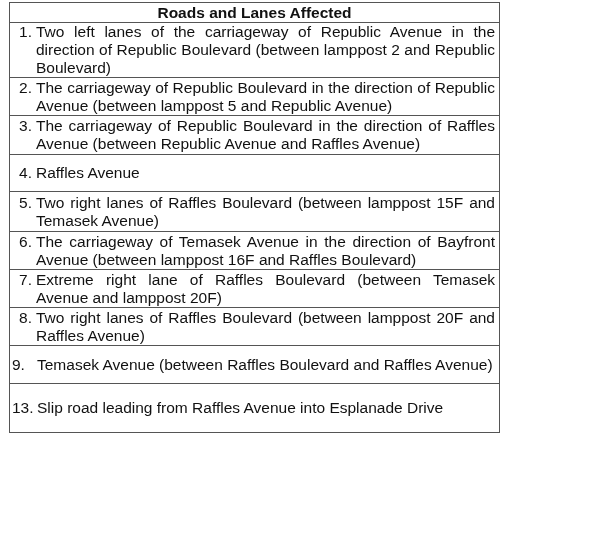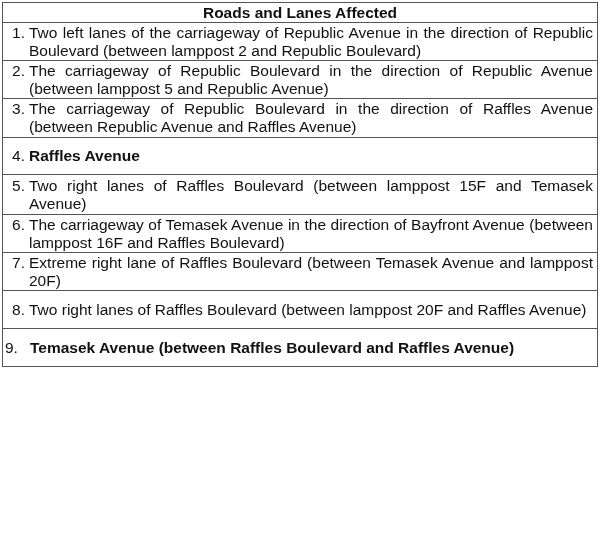--- a/index.html
+++ b/index.html
@@ -10,23 +10,23 @@
     body {
       width: 600px;
       height: 553px;
       position: relative;
       overflow: hidden;
       font-family: "Liberation Sans", sans-serif;
       color: #111111;
     }
     .tbl {
       position: absolute;
-      left: 2px;
+      left: 9px;
       top: 2px;
-      width: 596px;
+      width: 491px;
       border-collapse: collapse;
       table-layout: fixed;
     }
     .tbl td, .tbl th {
       border: 1px solid #555555;
       padding: 0;
       vertical-align: middle;
     }
     .tbl th {
       height: 19px;
@@ -52,21 +52,21 @@
     .num.wide {
       width: 27px;
       text-align: left;
       padding-left: 2px;
     }
     .txt {
       flex: 1 1 auto;
       text-align: justify;
       padding-right: 4px;
     }
-    .txt.single { text-align: left; font-weight: bold; }
+    .txt.single { text-align: left; }
   </style>
 </head>
 <body>
 
 <table class="tbl">
   <thead>
     <tr>
       <th>Roads and Lanes Affected</th>
     </tr>
   </thead>
@@ -136,14 +136,22 @@
         </td>
       </tr>
     <tr>
         <td style="height:37px">
           <div class="cell">
             <span class="num wide">9.</span>
             <span class="txt single">Temasek Avenue (between Raffles Boulevard and Raffles Avenue)</span>
           </div>
         </td>
       </tr>
+    <tr>
+        <td style="height:48px">
+          <div class="cell">
+            <span class="num wide">13.</span>
+            <span class="txt single">Slip road leading from Raffles Avenue into Esplanade Drive</span>
+          </div>
+        </td>
+      </tr>
   </tbody>
 </table>
 
 </body></html>

